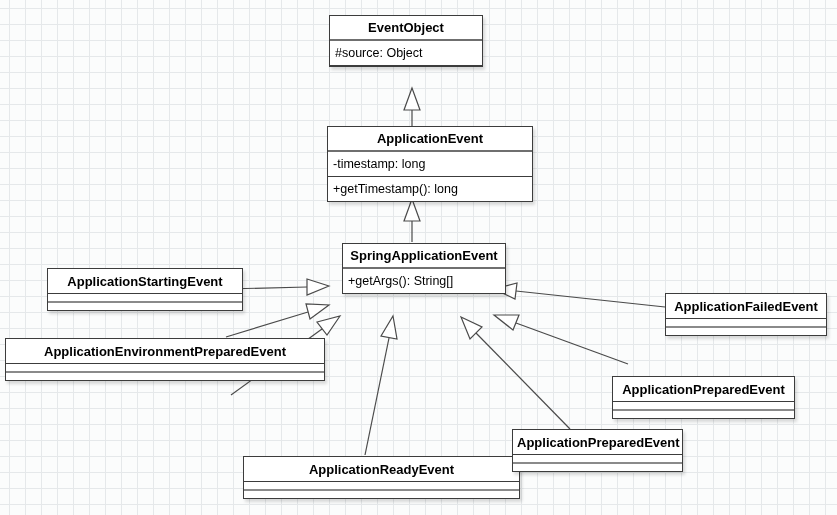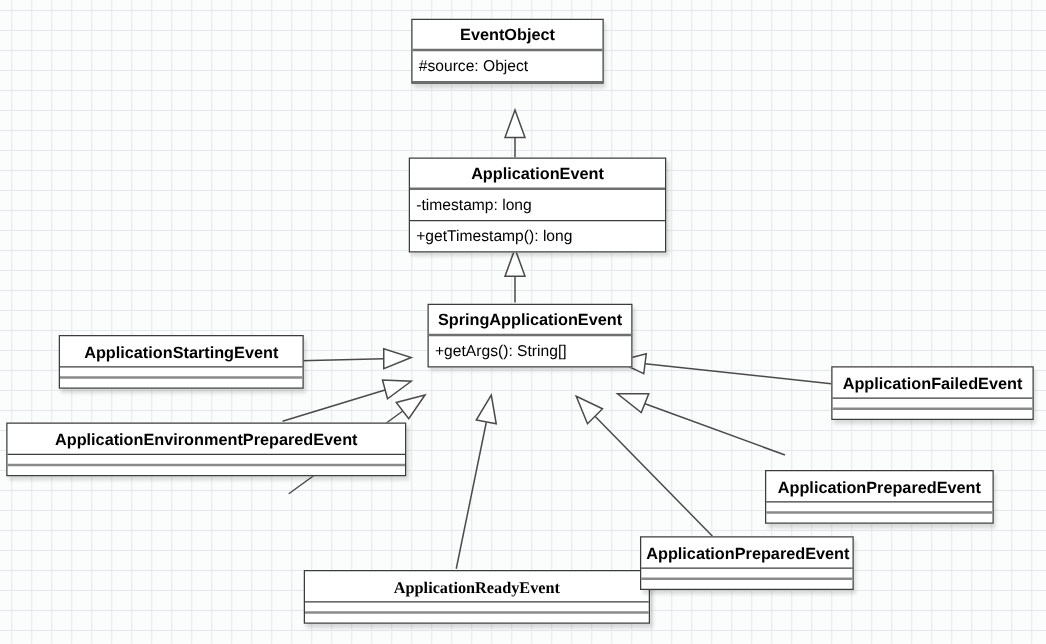--- a/index.html
+++ b/index.html
@@ -64,21 +64,21 @@
   .uml-empty { height: 7px; }
   .uml-empty.first { border-bottom: 2px solid #8a8a8a; }
 
   
   #cls-event-object        { left: 329px; top: 15px;  width: 154px; }
   #cls-application-event   { left: 327px; top: 126px; width: 206px; }
   #cls-spring-application-event { left: 342px; top: 243px; width: 164px; }
   #cls-application-starting-event             { left: 47px;  top: 268px; width: 196px; }
   #cls-application-environment-prepared-event { left: 5px;   top: 338px; width: 320px; }
   #cls-application-context-initialized-event  { left: 66px;  top: 396px; width: 237px; }
-  #cls-application-ready-event                { left: 243px; top: 456px; width: 277px; font-family: Liberation Serif, serif; }
+  #cls-application-ready-event                { left: 243px; top: 456px; width: 277px; }
   #cls-application-started-event              { left: 512px; top: 429px; width: 171px; }
   #cls-application-prepared-event             { left: 612px; top: 364px; width: 183px; margin-top: 12px; }
   #cls-application-failed-event               { left: 665px; top: 293px; width: 162px; }
 </style>
 </head>
 <body>
 
 <div class="canvas">
 
   <svg class="edges" viewBox="0 0 837 515" xmlns="http://www.w3.org/2000/svg">

